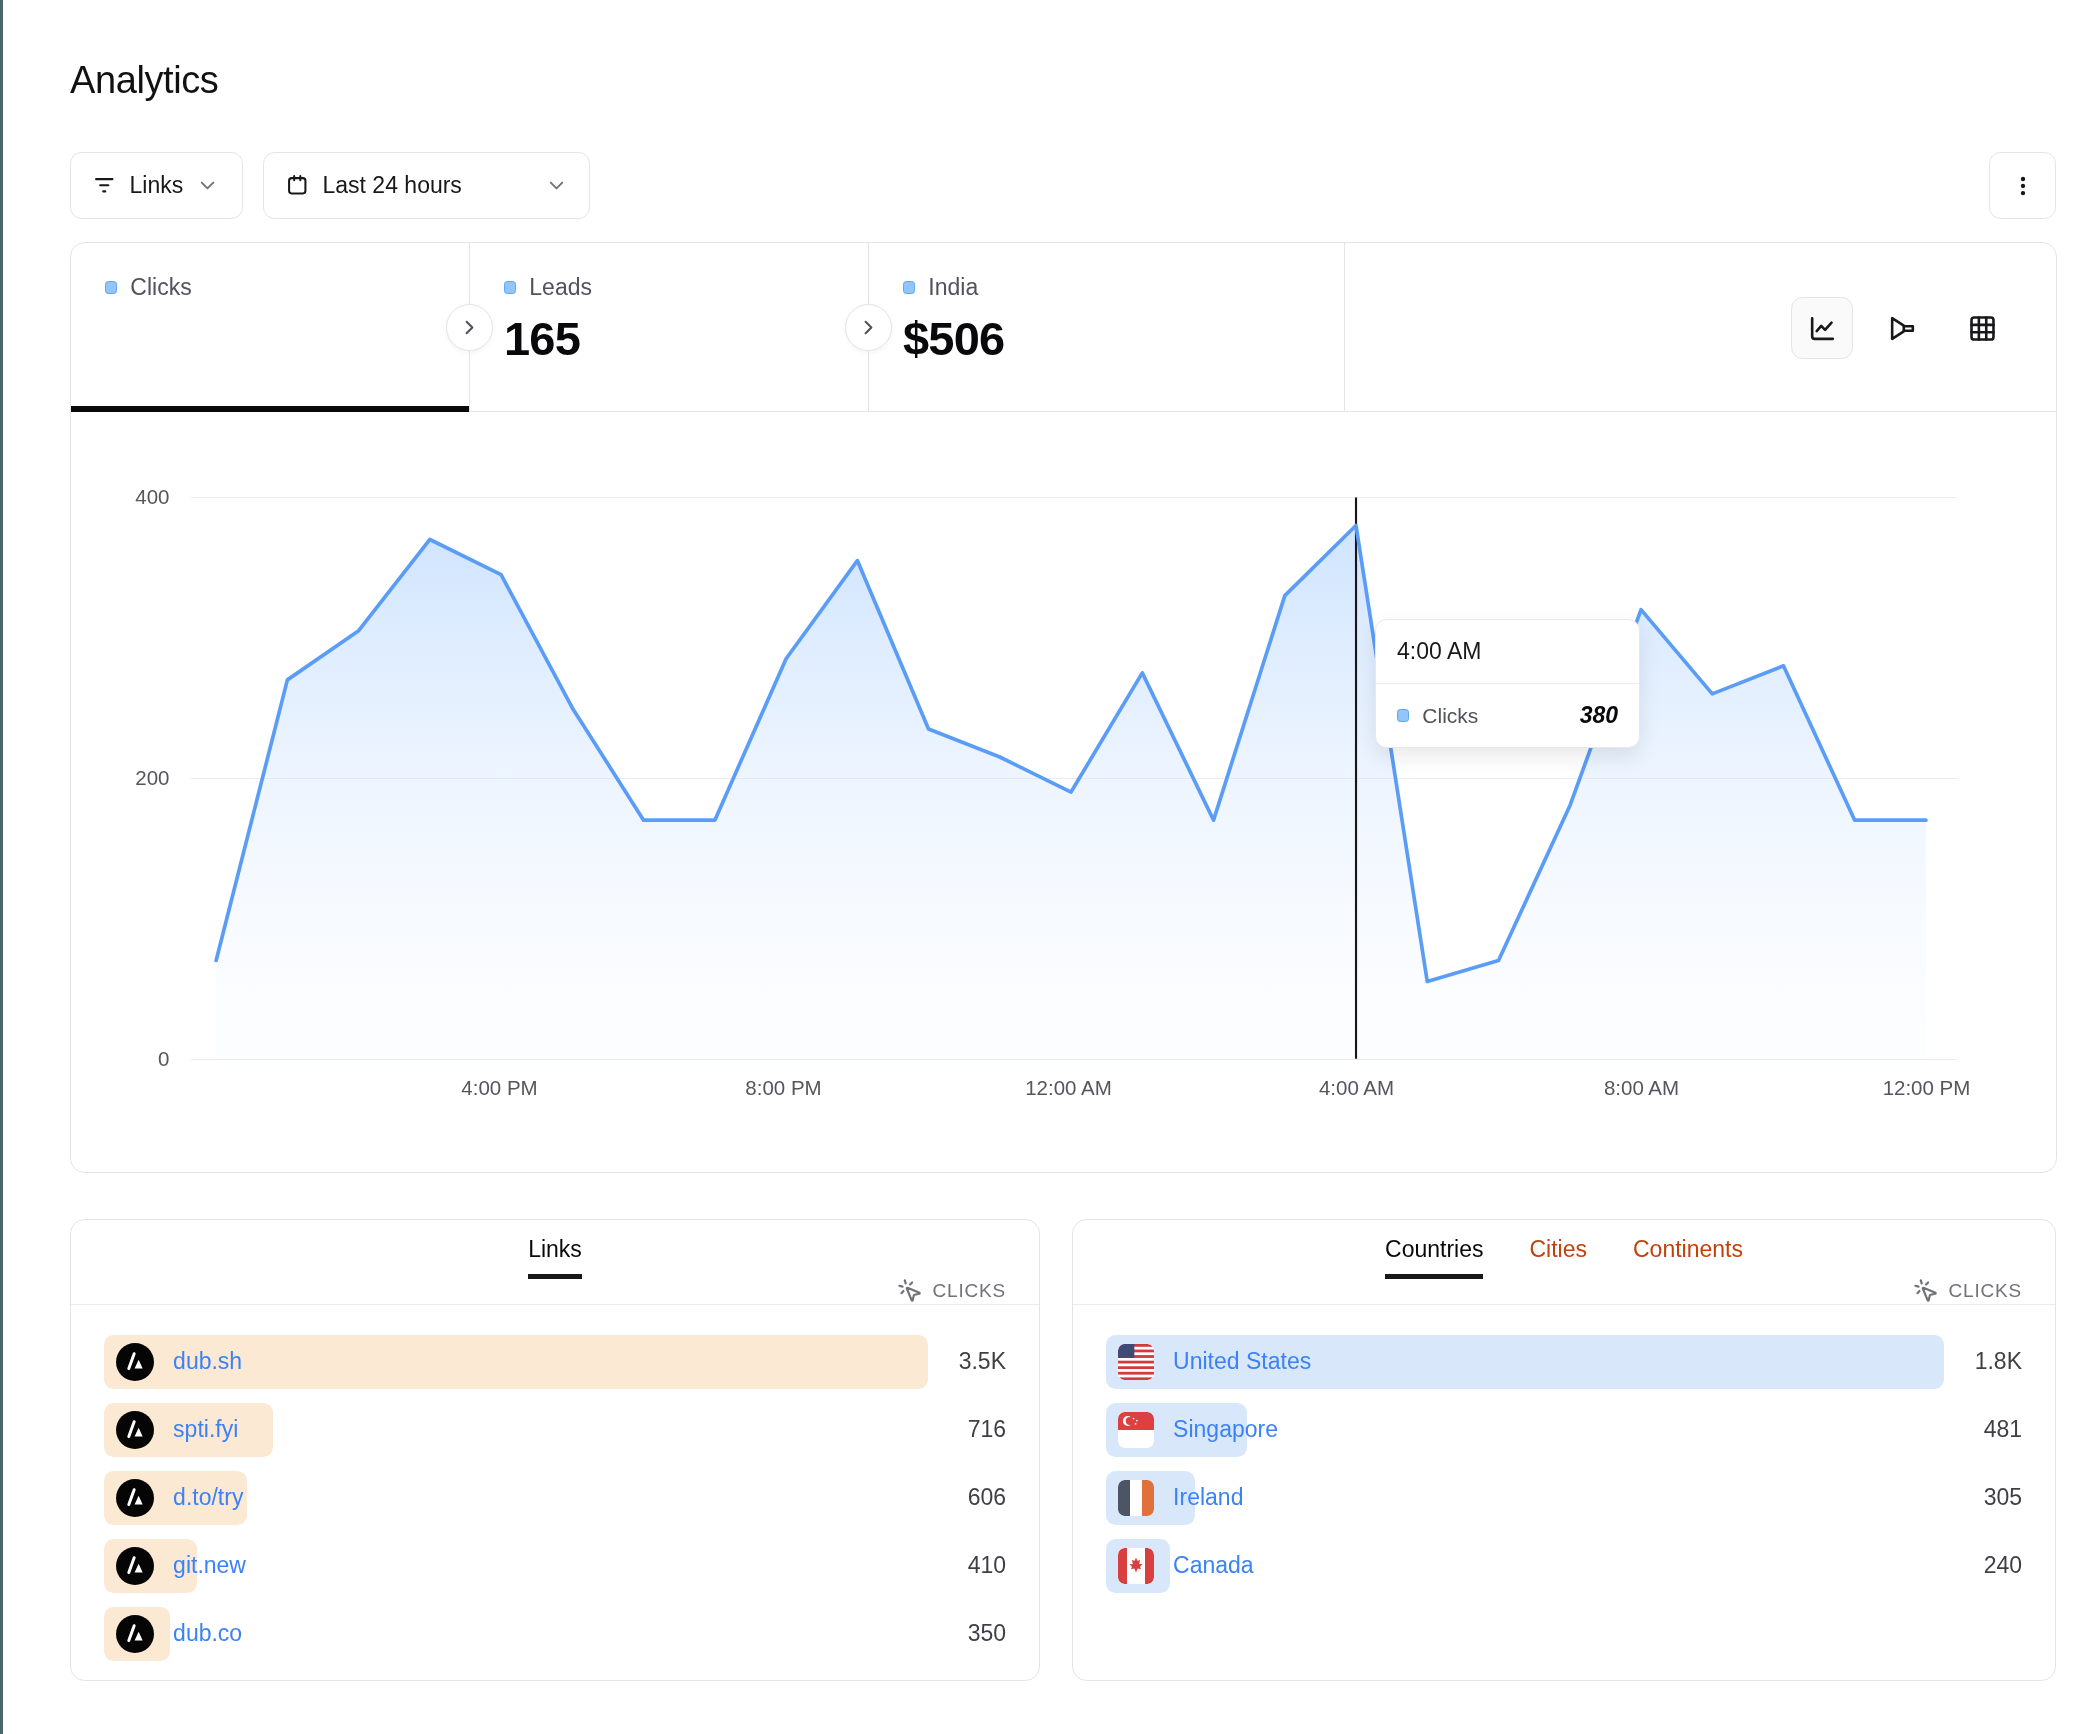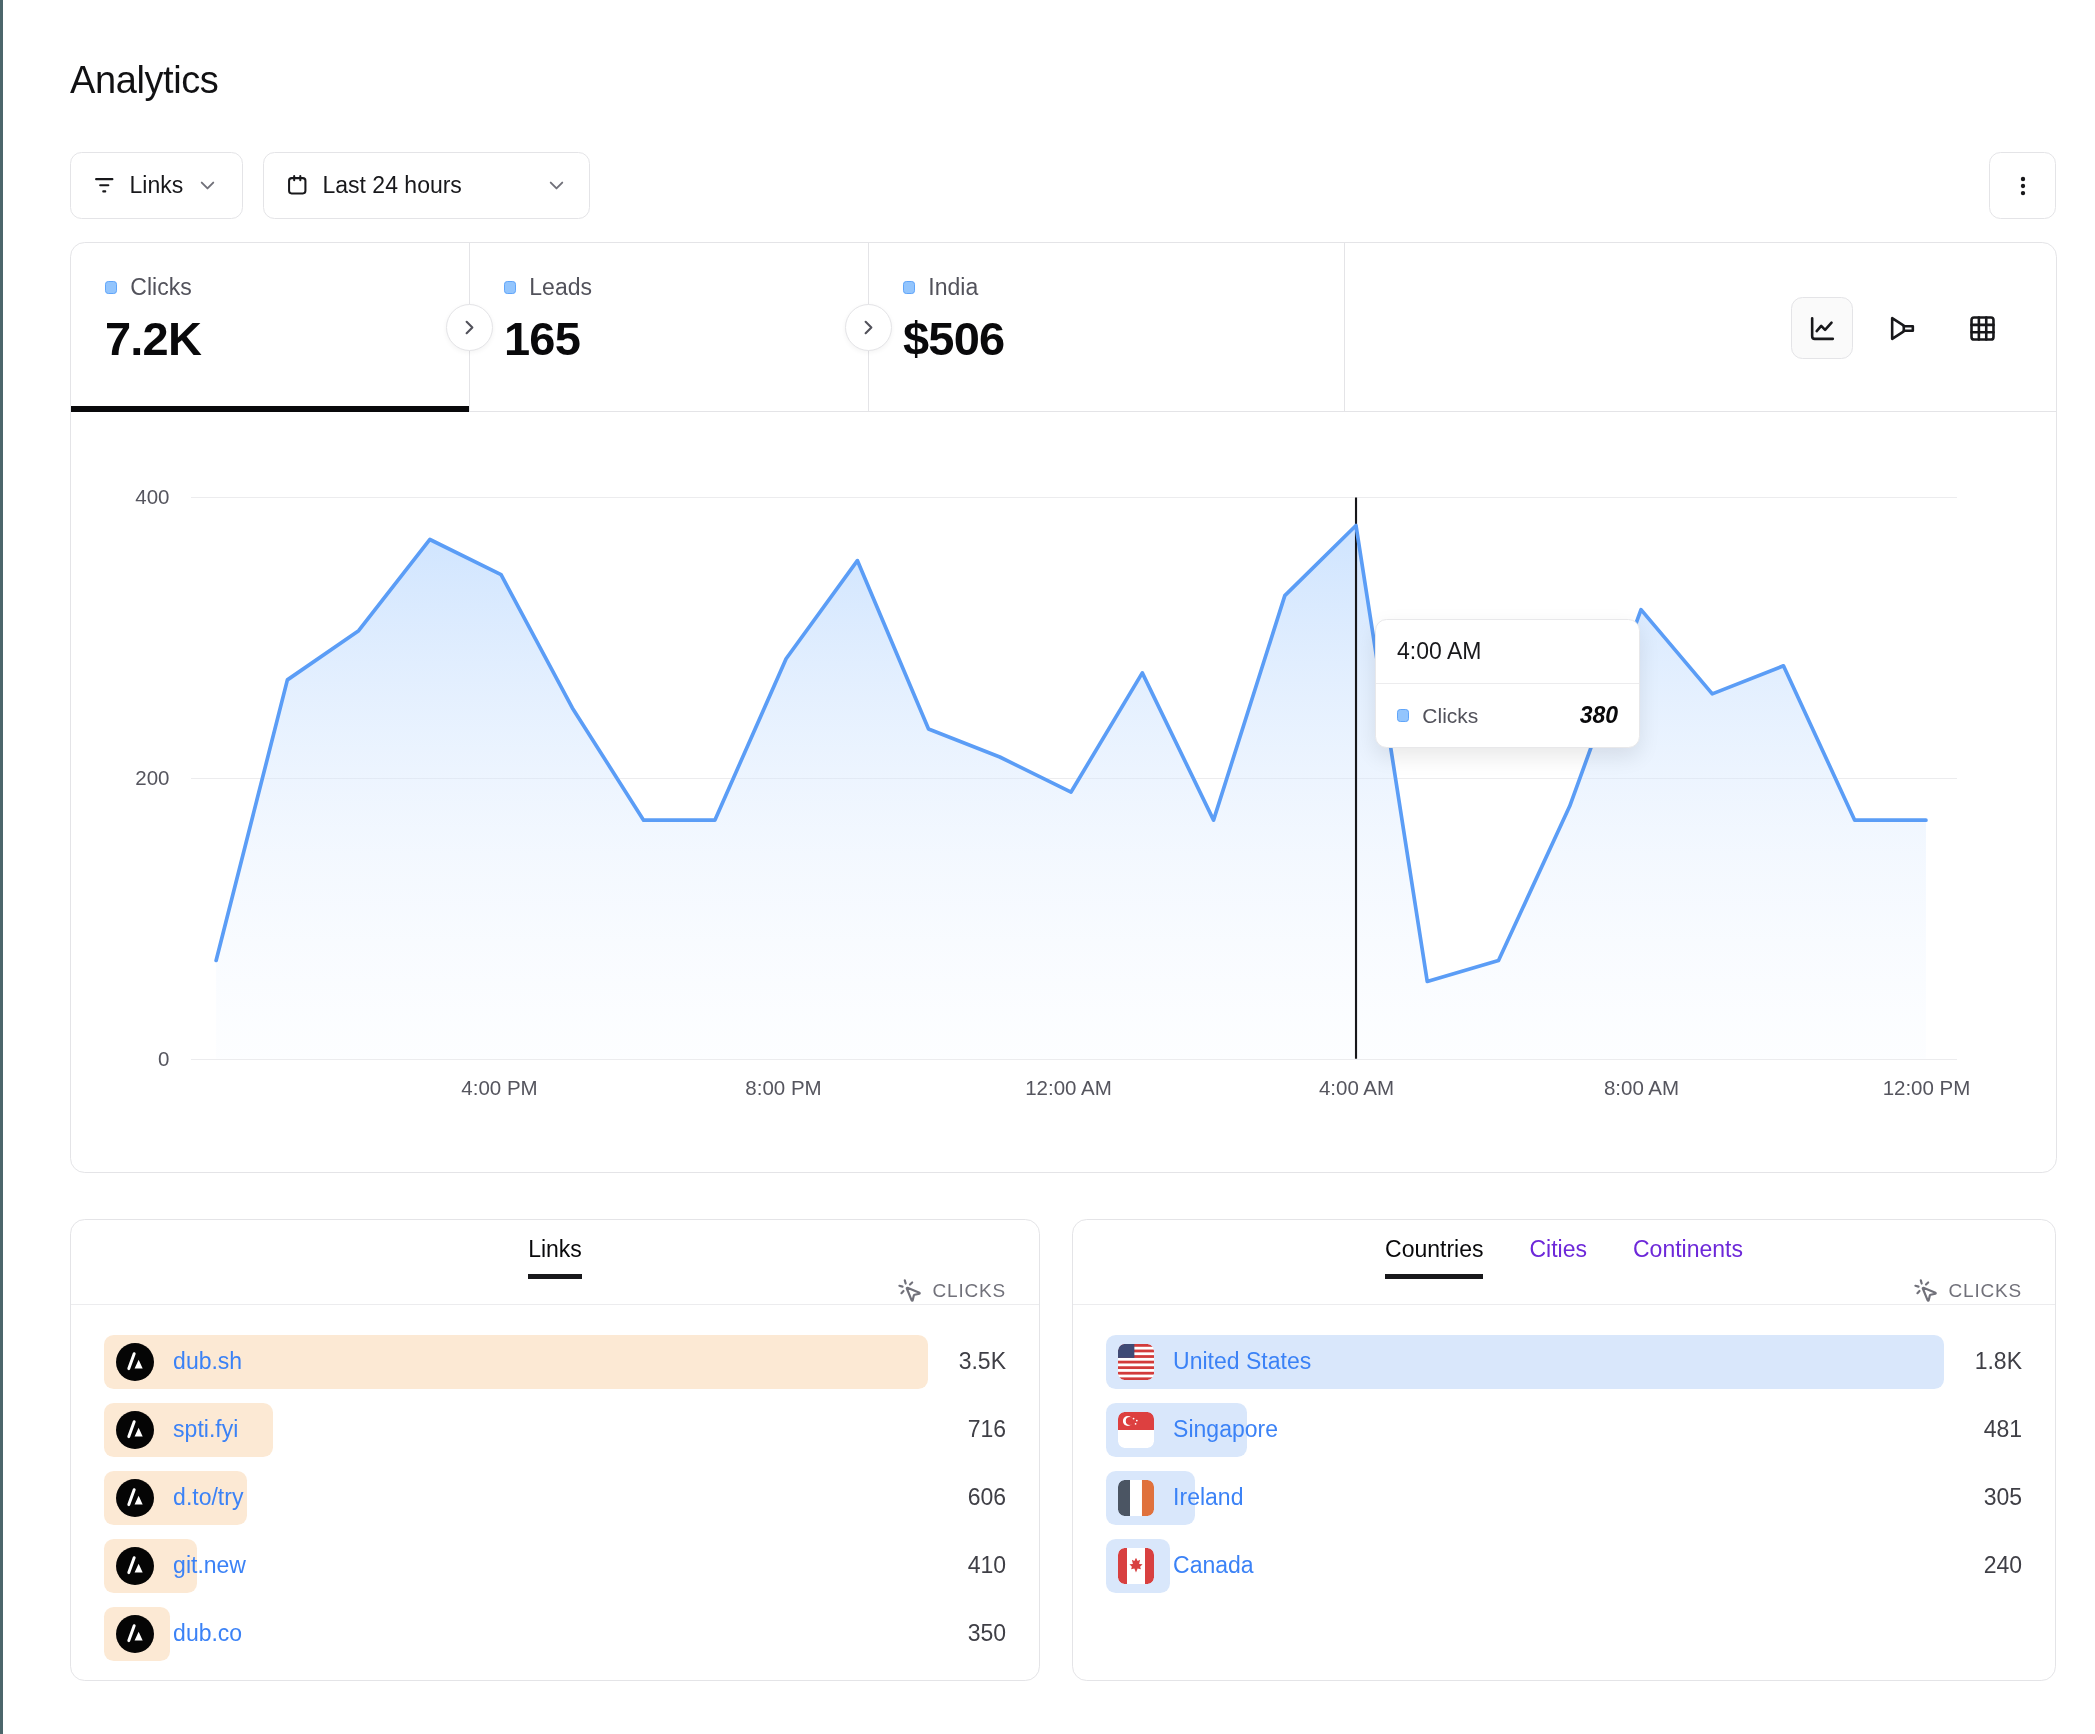--- a/index.html
+++ b/index.html
@@ -49,21 +49,21 @@
   .tooltip .tt-row { padding:18px 21px; display:flex; align-items:center; gap:13px; }
   .tooltip .tt-label { font-size:21px; color:#52525b; flex:1; }
   .tooltip .tt-value { font-size:23px; font-weight:700; color:#09090b;font-style:italic; }
 
   
   .panel { position:absolute; top:1219px; height:462px; border:1.2px solid #e4e4e7; border-radius:14.7px; background:#fff; }
   #links-panel { left:70px; width:970px; }
   #countries-panel { left:1072px; width:984px; }
   .panel-head { position:relative; height:85px; border-bottom:1.2px solid #ececee; display:flex; align-items:center; padding:0 33px;flex-direction:column; }
   .ptabs { display:flex; gap:46px; height:100%; align-items:center; }
-  .ptab { position:relative; height:100%; display:flex; align-items:center; font-size:23px; color:#6d28d9; cursor:pointer; }
+  .ptab { position:relative; height:100%; display:flex; align-items:center; font-size:23px; color:#c2410c; cursor:pointer; }
   .ptab.active { color:#09090b; font-weight:500; }
   .ptab.active .underline { position:absolute; left:0; bottom:-0.8px; height:4.9px; width:100%; background:#18181b; }
   .phead-right { margin-left:auto; display:flex; align-items:center; gap:9.8px; color:#71717a; }
   .phead-right .metric { font-size:19px; letter-spacing:0.8px; font-weight:500; }
   .plist { padding:29.5px 33px 0 33px; }
   .prow { position:relative; height:54px; margin-bottom:14px; cursor:pointer; }
   .prow .bar { position:absolute; left:0; top:0; height:54px; border-radius:9.8px; }
   #links-panel .bar { background:#fce9d4; }
   #countries-panel .bar { background:#d9e7fb; }
   .prow .content { position:absolute; left:11.5px; top:0; height:54px; display:flex; align-items:center; gap:19.6px; }
@@ -120,21 +120,20 @@
 </div>
 
 <div class="main-card">
 
   <div class="tab-row">
     <div class="metric-tab t0 active">
       <div class="mrow">
         <span class="sq"></span>
         <span class="mlabel">Clicks</span>
       </div>
-      <div class="mvalue">7.2K</div>
       <div class="underline"></div>
     </div>
     <div class="metric-tab t1">
       <div class="mrow">
         <span class="sq"></span>
         <span class="mlabel">Leads</span>
       </div>
       <div class="mvalue">165</div>
     </div>
     <div class="metric-tab t2">

